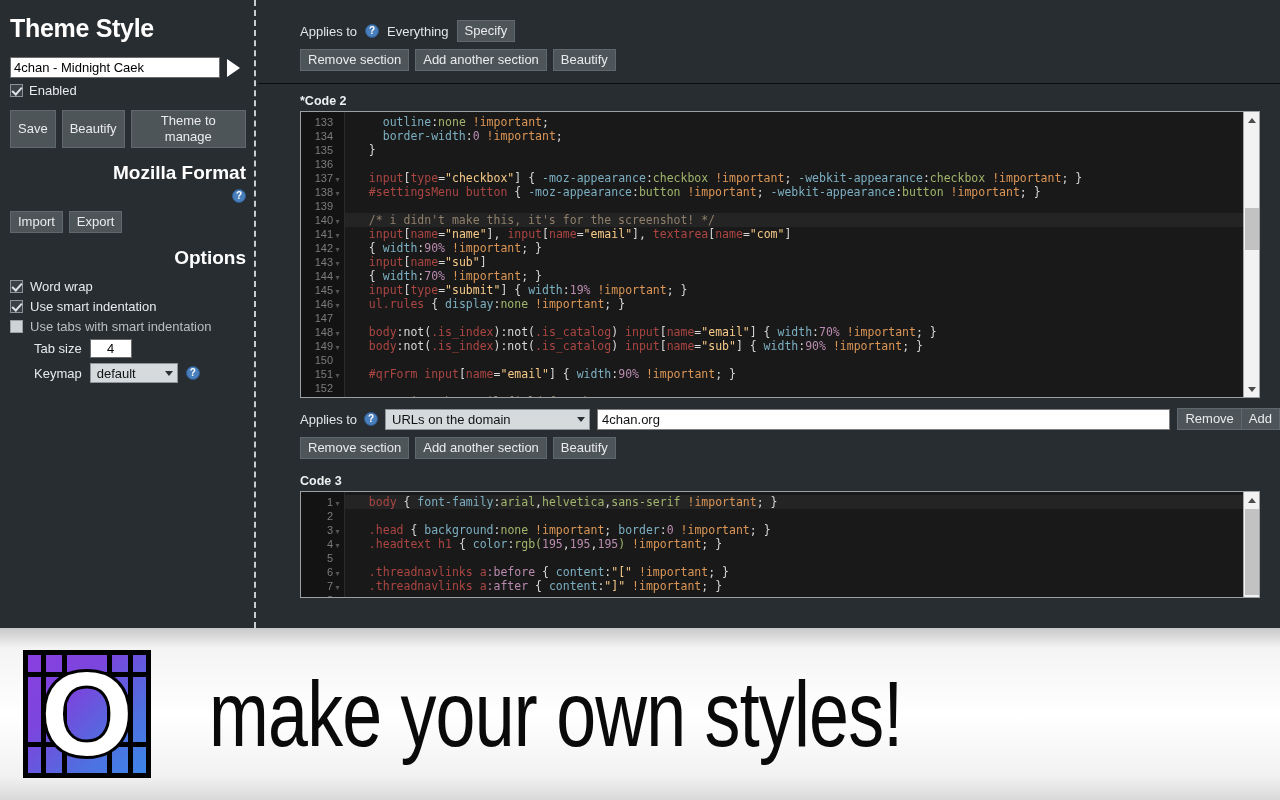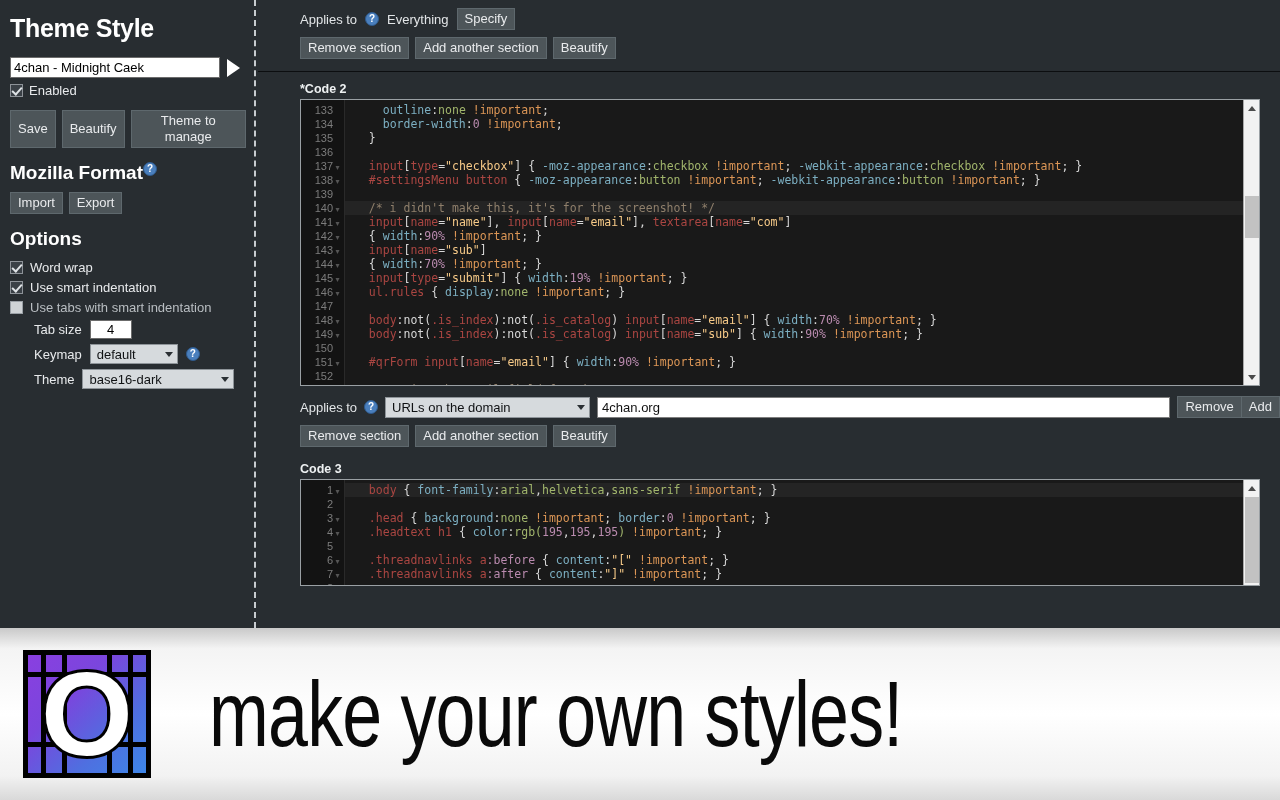--- a/index.html
+++ b/index.html
@@ -24,21 +24,21 @@
     content: ""; position: absolute; right: 0; top: 0;
     width: 0; height: 628px;
     border-right: 2px dashed #c8ccd0;
   }
   .h-title {
     font-size: 25px; font-weight: bold; color: #ffffff;
     margin: 6px 0 14px 0; letter-spacing: -0.3px;
   }
   .h-sub {
     font-size: 19px; font-weight: bold; color: #ffffff;
-    margin: 14px 0 8px 0; display: flex; align-items: flex-start; 
+    margin: 14px 0 8px 0; display: flex; align-items: flex-end; gap: 5px; flex-direction: column;
   }
   .name-row { display: flex; align-items: center; gap: 6px; }
   .name-input {
     width: 210px; height: 21px;
     border: 1px solid #6b6b6b; background: #ffffff; color: #000;
     font-family: "Liberation Sans", sans-serif; font-size: 13px;
     padding: 1px 3px; outline: none;
   }
   .arrow-right {
     width: 0; height: 0;
@@ -86,21 +86,21 @@
     height: 20px; background: #d6dadd; color: #101214;
     border: 1px solid #8e9499; font-size: 13px;
     display: flex; align-items: center; justify-content: space-between;
     padding: 0 4px 0 6px; font-family: "Liberation Sans", sans-serif;
   }
   .sel .cap { white-space: nowrap; overflow: hidden; }
   .caret { width: 0; height: 0; border-left: 4px solid transparent; border-right: 4px solid transparent; border-top: 5px solid #2a2f33; margin-left: 8px; }
 
   
   .main {
-    position: absolute; left: 258px; top: 0;
+    position: absolute; left: 258px; top: 12px;
     width: 1022px; height: 628px;
     background: #282d31; color: #e6e9ea;
     padding: 8px 0 0 0;
   }
   .applies-row { display: flex; align-items: center; gap: 8px; font-size: 13px; padding-left: 42px; }
   .applies-lbl { color: #e2e5e7; }
   .pill {
     background: #4d5559; color: #e9ebed; border: 1px solid #5e686d;
     font-size: 13px; padding: 2px 7px; line-height: 16px;
   }
@@ -263,27 +263,20 @@
 
       <div class="field-row">
         <span class="lbl">Keymap</span>
         <div class="sel" style="width:88px">
           <span class="cap">default</span>
           <span class="caret"></span>
         </div>
         <span class="help-icon">?</span>
       </div>
 
-      <div class="field-row">
-        <span class="lbl">Theme</span>
-        <div class="sel" style="width:152px">
-          <span class="cap">base16-dark</span>
-          <span class="caret"></span>
-        </div>
-      </div>
     </div>
   </div>
 
   <div class="main">
 
     <div class="applies-row">
       <span class="applies-lbl">Applies to</span>
       <span class="help-icon">?</span>
       <span class="plain-txt">Everything</span>
       <button class="pill">Specify</button>

